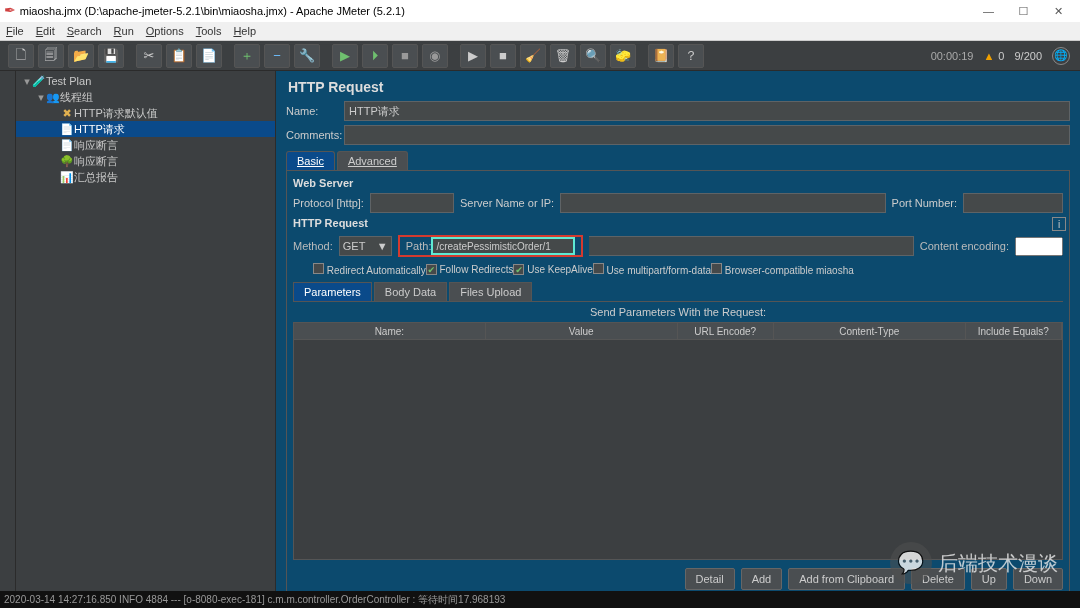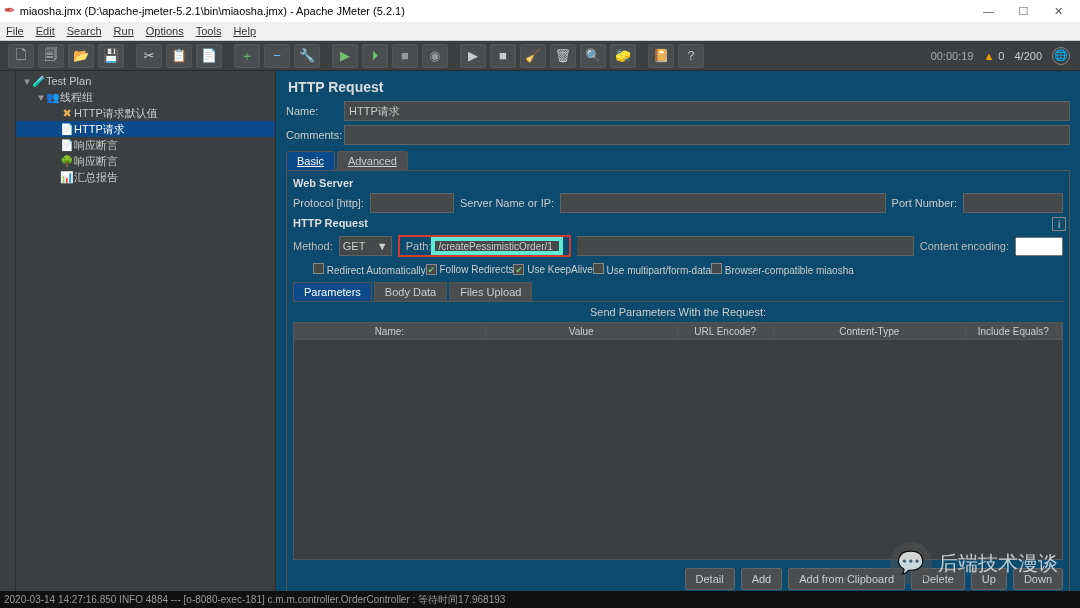--- a/index.html
+++ b/index.html
@@ -6,21 +6,21 @@
   body { width: 1080px; height: 608px; background: #3c3f41; color: #bbb; font-size: 11px; overflow: hidden; position: relative; }
 
   
   .titlebar { height: 22px; background: #fff; color: #000; display: flex; align-items: center; padding: 0 4px; font-size: 11px; }
   .titlebar .feather { color: #d04040; margin-right: 4px; font-size: 14px; position: relative; top: -1px; }
   .titlebar .title { flex: 1; }
   .titlebar .winbtn { width: 35px; height: 22px; display: flex; align-items: center; justify-content: center; color: #555; }
 
   
   .menubar { height: 19px; background: #f0f0f0; color: #333; display: flex; align-items: center; padding: 0 6px; font-size: 11px; border-bottom: 1px solid #ccc; }
-  .menubar span { margin-right: 12px; text-decoration: underline; }
+  .menubar span { margin-right: 12px; }
   .menubar span u { text-decoration: underline; }
 
   
   .toolbar { height: 30px; background: #3c3f41; display: flex; align-items: center; padding: 0 6px; border-bottom: 1px solid #2b2b2b; }
   .tbtn { width: 26px; height: 24px; display: flex; align-items: center; justify-content: center; margin: 0 2px; background: #4a4e51; border: 1px solid #555; border-radius: 2px; color: #ccc; font-size: 13px; }
   .tsep { width: 8px; }
   .toolbar .timer { margin-left: auto; color: #aaa; margin-right: 10px; }
   .toolbar .warn { color: #f0a000; margin-right: 4px; }
   .toolbar .stat { color: #ccc; margin-right: 10px; }
   .toolbar .globe { color: #888; width: 18px; height:18px; border:1px solid #888; border-radius:50%; display:flex; align-items:center; justify-content:center; margin-right:4px; font-size:11px;}
@@ -54,21 +54,21 @@
   .sect-title { color: #ddd; font-weight: bold; margin: 2px 0 4px 0; }
 
   .wsrow { display: flex; align-items: center; gap: 6px; }
   .wsrow label { color: #ccc; }
   .wsrow input { height: 20px; background: #45494a; border: 1px solid #5e6366; color: #ccc; padding: 0 4px; font-size: 11px; }
 
   .httpreq { margin-top: 4px; }
   .mrow { display: flex; align-items: center; gap: 6px; margin: 6px 0; }
   .dropdown { width: 53px; height: 20px; background: #45494a; border: 1px solid #5e6366; color: #ccc; padding: 0 3px; display: flex; align-items: center; justify-content: space-between; }
   .pathbox { border: 2px solid #d43a2f; padding: 0 6px; display: flex; align-items: center; gap: 0; }
-  .pathinput { width: 132px; height: 18px; background: #45494a; border: 4px solid #5eead4; color: #ccc; padding: 0 3px; font-size: 10px; }
+  .pathinput { width: 144px; height: 18px; background: #45494a; border: 2px solid #5eead4; color: #ccc; padding: 0 3px; font-size: 10px; }
   .pathrest { flex:1; height:20px; background:#45494a; border:1px solid #5e6366; border-left:none;}
 
   .checks { display: flex; align-items: center; gap: 0; margin: 4px 0 6px 20px; font-size: 10px; color: #ccc; }
   .cb { width: 11px; height: 11px; border: 1px solid #888; display: inline-flex; align-items:center; justify-content:center; background:#45494a; color:#6fc06f; font-size:9px; }
 
   .tabrow2 { display: flex; border-bottom: 1px solid #555; }
   .tab2 { padding: 3px 10px; background: #4a4e51; border: 1px solid #555; border-bottom: none; margin-right: 2px; color: #ccc; font-size: 11px; }
   .tab2.active { background: #0a4a8a; color: #fff; }
 
   .tablehdr-title { text-align: center; color: #ccc; margin: 4px 0; font-size: 11px; }
@@ -130,21 +130,21 @@
   <div class="tbtn">🗑</div>
   <div class="tbtn">🔍</div>
   <div class="tbtn">🧽</div>
   <div class="tsep"></div>
   <div class="tbtn">📔</div>
   <div class="tbtn">？</div>
 
   <span class="timer">00:00:19</span>
   <span class="warn">▲</span>
   <span class="stat">0</span>
-  <span class="stat">4/200</span>
+  <span class="stat">9/200</span>
   <div class="globe">🌐</div>
 </div>
 
 <div class="leftbar"></div>
 
 <div class="body">
 
   <div class="tree" id="tree">
       <div class="tree-row">
         <span style="display: inline-block; width: 0px;"></span>

